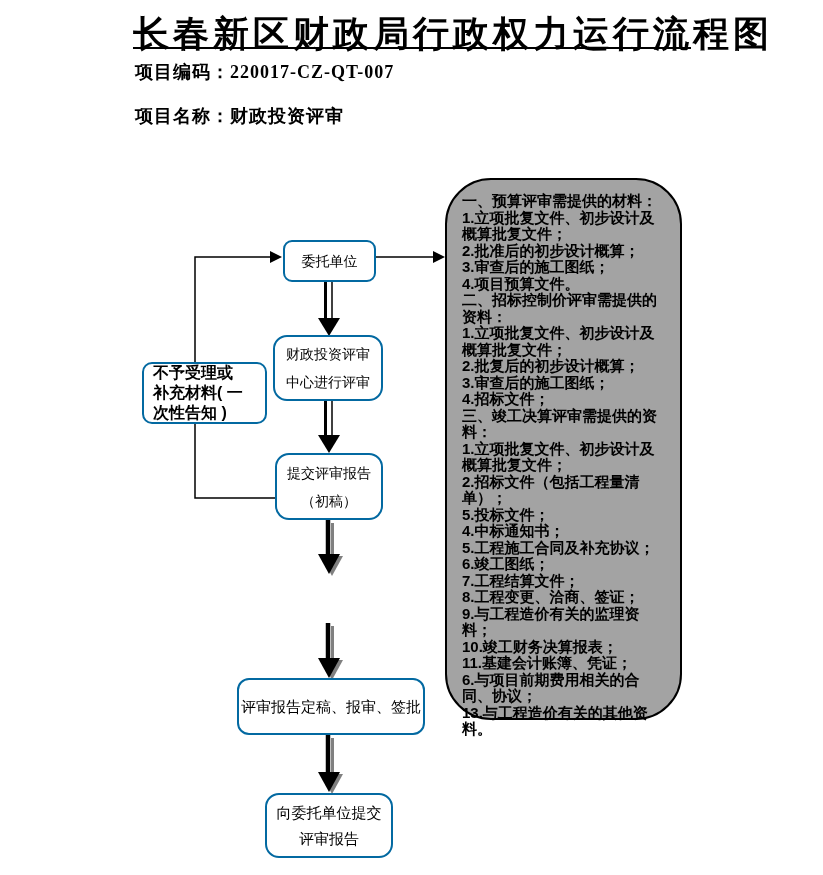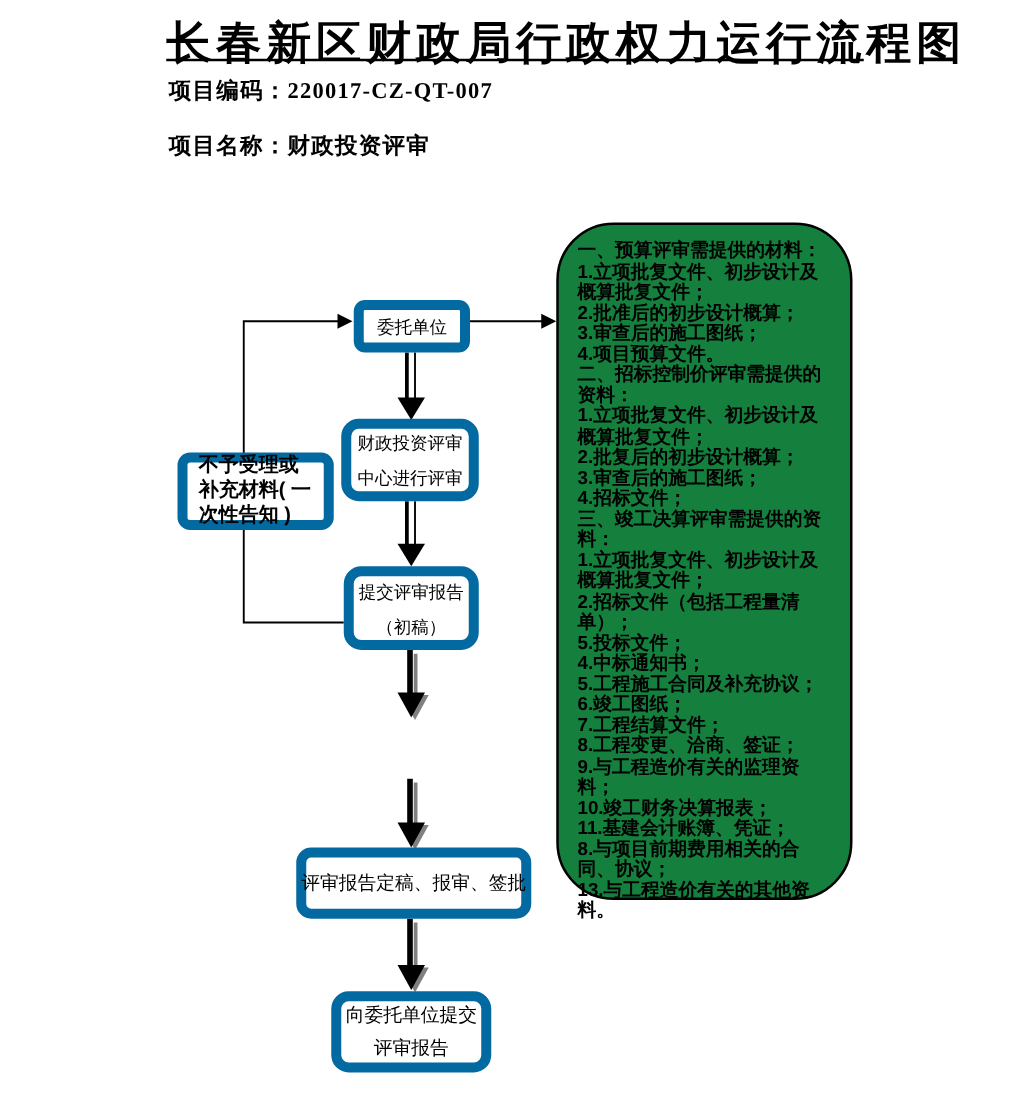--- a/index.html
+++ b/index.html
@@ -18,37 +18,37 @@
   }
   .meta {
     position:absolute; left:135px; font-family:"Liberation Serif", serif;
     font-weight:bold; font-size:18px; letter-spacing:1px; white-space:nowrap;
   }
   .meta-code { top:60px; }
   .meta-name { top:104px;text-align:center; }
   .connectors { position:absolute; left:0; top:0; z-index:1; }
   .flow-box {
     position:absolute; box-sizing:border-box; z-index:2;
-    background:#fff; border:8px solid #0369a1;
+    background:#fff; border:2px solid #0369a1;
     display:flex; align-items:center; justify-content:center;
     text-align:center; font-size:14px; line-height:1.15; white-space:pre-line;
   }
   .box-client   { left:283px; top:240px; width:93px;  height:42px; border-radius:9px; }
   .box-center   { left:273px; top:335px; width:110px; height:66px; border-radius:14px; line-height:28px; }
   .box-draft    { left:275px; top:453px; width:108px; height:67px; border-radius:14px; line-height:28px; }
   .box-feedback { left:142px; top:362px; width:125px; height:62px; border-radius:10px;
                   font-weight:bold; font-size:16px; line-height:20px;
                   justify-content:flex-start; text-align:left; padding-left:9px; }
   .box-opinion  { left:268px; top:573px; width:122px; height:50px; border-radius:10px; }
   .box-final    { left:237px; top:678px; width:188px; height:57px; border-radius:12px; font-size:15px; white-space:nowrap; }
   .box-submit   { left:265px; top:793px; width:128px; height:65px; border-radius:14px; font-size:15px; line-height:26px; }
   .panel {
     position:absolute; box-sizing:border-box; z-index:2;
     left:445px; top:178px; width:237px; height:542px;
-    background:#15803d; border:2px solid #000; border-radius:46px;
+    background:#a3a3a3; border:2px solid #000; border-radius:46px;
     padding:13px 20px 10px 15px;
   }
   .pline { font-weight:bold; font-size:15px; line-height:16.5px; letter-spacing:0; }
 </style>
 </head>
 <body>
 
 <div class="page">
 
   <div class="title">长春新区财政局行政权力运行流程图</div>
@@ -128,17 +128,17 @@
     <div class="pline">2.招标文件（包括工程量清单）；</div>
     <div class="pline">5.投标文件；</div>
     <div class="pline">4.中标通知书；</div>
     <div class="pline">5.工程施工合同及补充协议；</div>
     <div class="pline">6.竣工图纸；</div>
     <div class="pline">7.工程结算文件；</div>
     <div class="pline">8.工程变更、洽商、签证；</div>
     <div class="pline">9.与工程造价有关的监理资料；</div>
     <div class="pline">10.竣工财务决算报表；</div>
     <div class="pline">11.基建会计账簿、凭证；</div>
-    <div class="pline">8.与项目前期费用相关的合同、协议；</div>
+    <div class="pline">6.与项目前期费用相关的合同、协议；</div>
     <div class="pline">13.与工程造价有关的其他资料。</div>
   </div>
 
 </div>
 
 </body></html>

